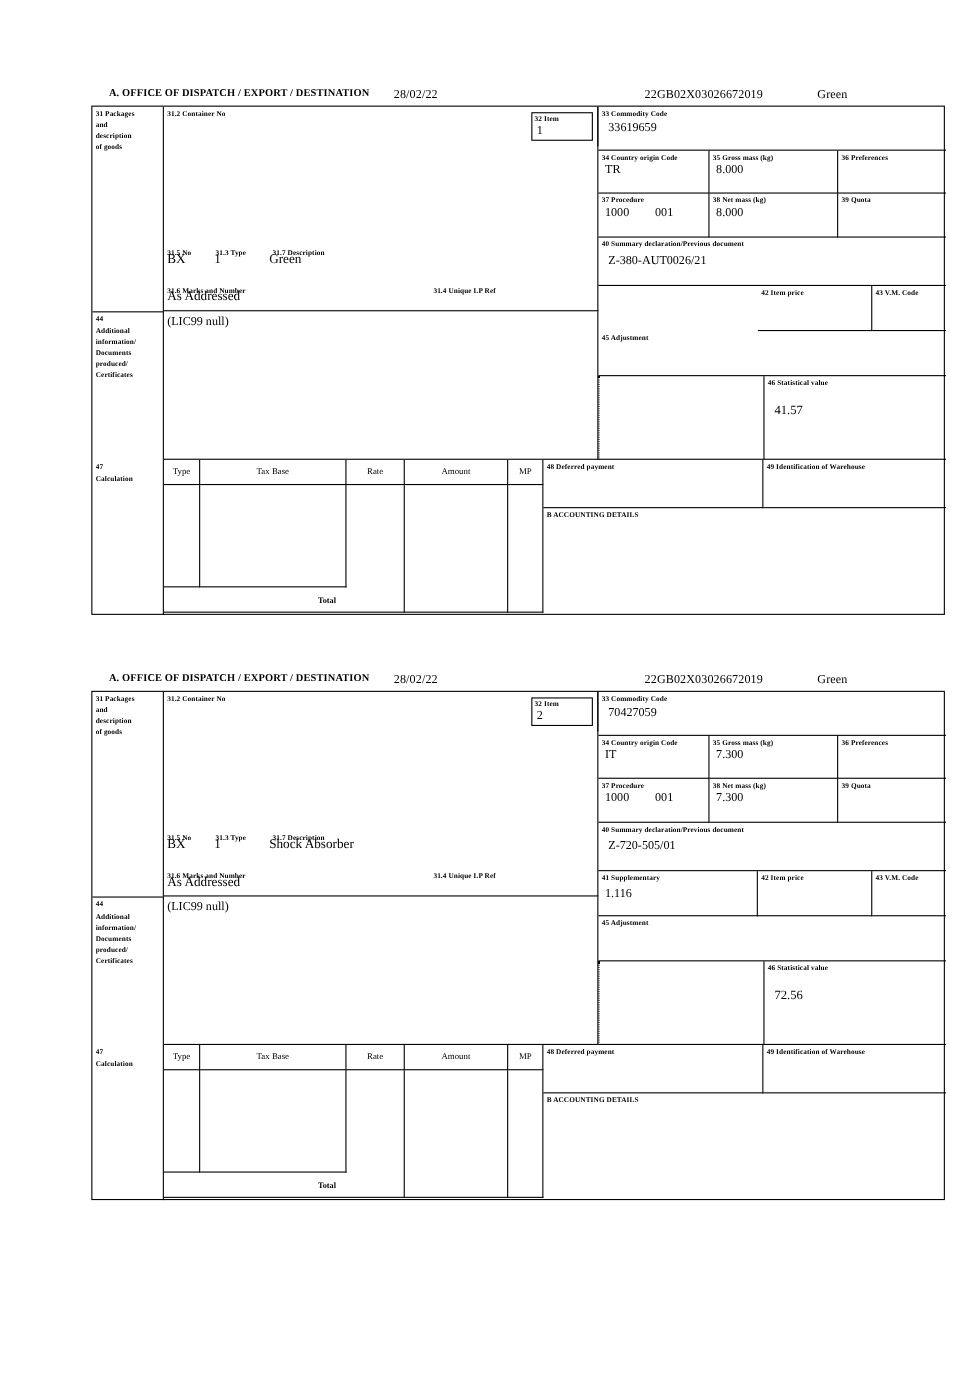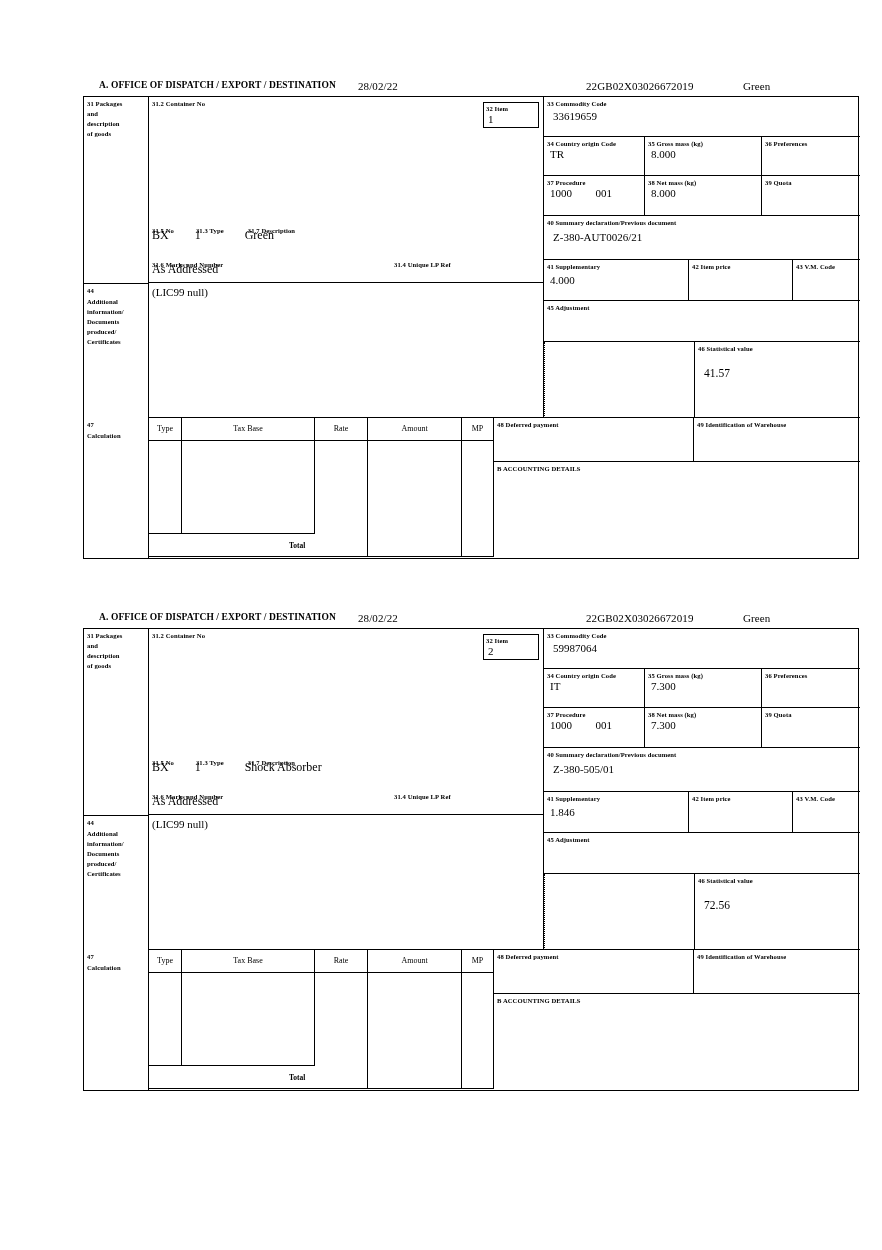--- a/index.html
+++ b/index.html
@@ -207,24 +207,20 @@
       <div class="cell bb" style="left:678px; top:79px; width:98px; height:40px;">
         <div class="lbl">39 Quota</div>
         <div class="val"></div>
       </div>
 
       <div class="cell bb" style="left:460px; top:119px; width:316px; height:44px;">
         <div class="lbl">40 Summary declaration/Previous document</div>
         <div class="val" style="padding-left:9px; padding-top:4px;">Z-380-AUT0026/21</div>
       </div>
 
-      <div class="cell bb br" style="left:460px; top:163px; width:145px; height:41px;">
-        <div class="lbl">41 Supplementary</div>
-        <div class="val" style="padding-top:3px;">4.000</div>
-      </div>
       <div class="cell bb br" style="left:605px; top:163px; width:104px; height:41px;">
         <div class="lbl">42 Item price</div>
         <div class="val"></div>
       </div>
       <div class="cell bb" style="left:709px; top:163px; width:67px; height:41px;">
         <div class="lbl">43 V.M. Code</div>
         <div class="val"></div>
       </div>
 
       <div class="cell bb" style="left:460px; top:204px; width:316px; height:41px;">
@@ -346,21 +342,21 @@
 
       <div class="cell br" style="left:395px; top:0; width:65px; height:36px;">
         <div class="cell" style="left:4px; top:5px; width:56px; height:26px; border:1px solid #000;">
           <div class="lbl" style="padding:1px 0 0 2px;">32 Item</div>
           <div style="font-size:11px; padding-left:4px;">2</div>
         </div>
       </div>
 
       <div class="cell bb" style="left:460px; top:0; width:316px; height:40px;">
         <div class="lbl">33 Commodity Code</div>
-        <div class="val" style="padding-left:9px; padding-top:2px;">59987064</div>
+        <div class="val" style="padding-left:9px; padding-top:2px;">70427059</div>
       </div>
 
       <div class="cell bb br" style="left:460px; top:40px; width:101px; height:39px;">
         <div class="lbl">34 Country origin Code</div>
         <div class="val">IT</div>
       </div>
       <div class="cell bb br" style="left:561px; top:40px; width:117px; height:39px;">
         <div class="lbl">35 Gross mass (kg)</div>
         <div class="val">7.300</div>
       </div>
@@ -381,26 +377,26 @@
         <div class="lbl">38 Net mass (kg)</div>
         <div class="val">7.300</div>
       </div>
       <div class="cell bb" style="left:678px; top:79px; width:98px; height:40px;">
         <div class="lbl">39 Quota</div>
         <div class="val"></div>
       </div>
 
       <div class="cell bb" style="left:460px; top:119px; width:316px; height:44px;">
         <div class="lbl">40 Summary declaration/Previous document</div>
-        <div class="val" style="padding-left:9px; padding-top:4px;">Z-380-505/01</div>
+        <div class="val" style="padding-left:9px; padding-top:4px;">Z-720-505/01</div>
       </div>
 
       <div class="cell bb br" style="left:460px; top:163px; width:145px; height:41px;">
         <div class="lbl">41 Supplementary</div>
-        <div class="val" style="padding-top:3px;">1.846</div>
+        <div class="val" style="padding-top:3px;">1.116</div>
       </div>
       <div class="cell bb br" style="left:605px; top:163px; width:104px; height:41px;">
         <div class="lbl">42 Item price</div>
         <div class="val"></div>
       </div>
       <div class="cell bb" style="left:709px; top:163px; width:67px; height:41px;">
         <div class="lbl">43 V.M. Code</div>
         <div class="val"></div>
       </div>
 

